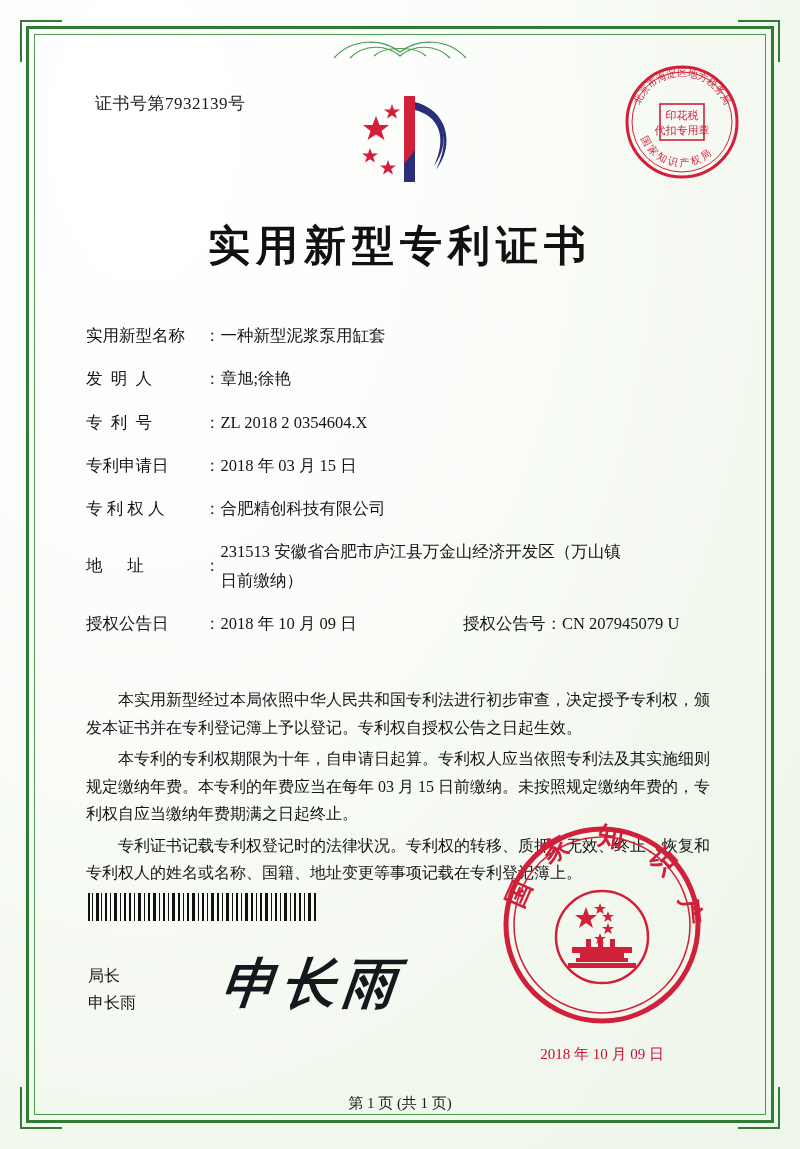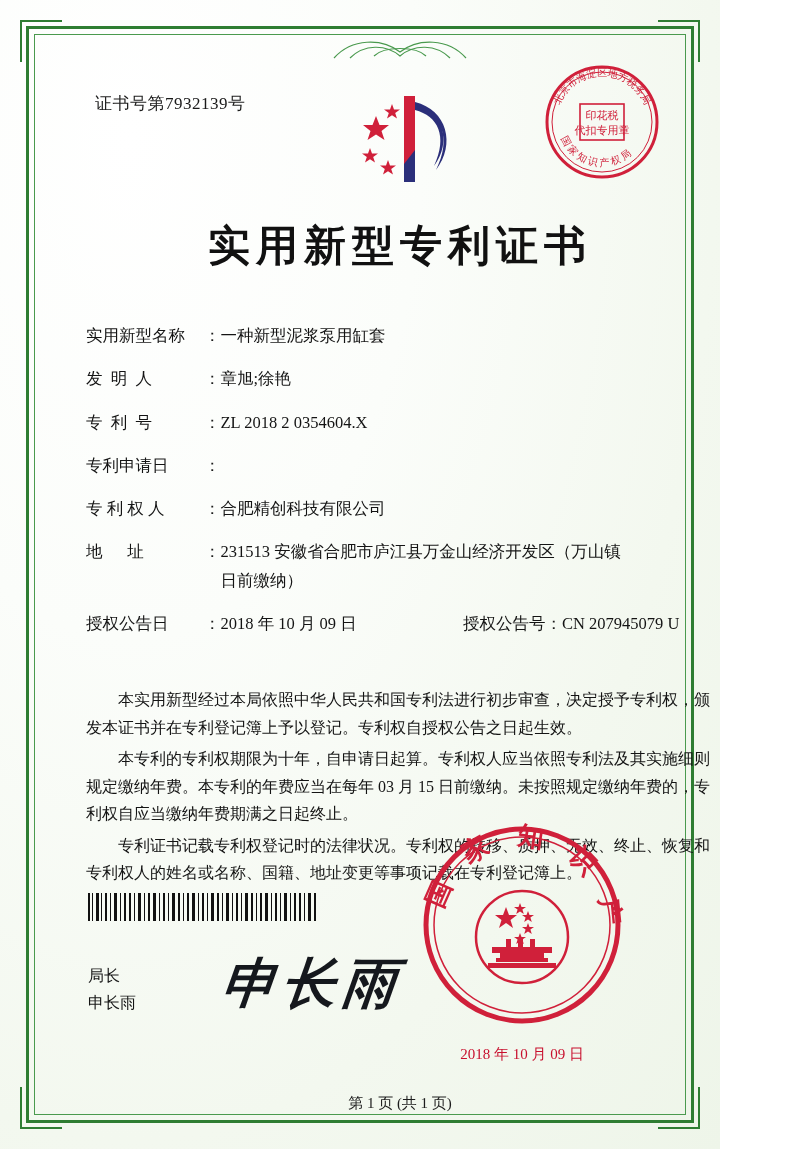--- a/index.html
+++ b/index.html
@@ -10,21 +10,21 @@
   body {
     width: 800px;
     height: 1149px;
     font-family: "Liberation Serif", "DejaVu Serif", serif;
     color: #1c1c1c;
     overflow: hidden;
   }
 
   #certificate {
     position: relative;
-    width: 720px;
+    width: 800px;
     height: 1149px;
     background:
       radial-gradient(ellipse at 18% 12%, #ffffff 0%, #fbfdfa 35%, #f3f8ef 70%, #eef5e9 100%),
       linear-gradient(135deg, #fcfefb 0%, #f2f8ed 55%, #eaf3e3 100%);
     box-sizing: border-box;
     text-decoration: underline;
   }
 
   
   .border-outer {
@@ -114,21 +114,21 @@
   .fields {
     position: absolute;
     left: 86px;
     top: 325px;
     width: 640px;
     font-size: 16.5px;
     line-height: 1.35;
   }
   .field-row {
     display: flex;
-    align-items: flex-start;
+    align-items: center;
     margin-bottom: 21px;
   }
   .field-label {
     width: 118px;
     flex: 0 0 118px;
     color: #141414;
     white-space: pre;
   }
   .field-colon {
     flex: 0 0 12px;
@@ -317,20 +317,21 @@
 
     <div class="field-row">
       <span class="field-label">专  利  号</span>
       <span class="field-colon">：</span>
       <span class="field-value">ZL 2018 2 0354604.X</span>
     </div>
 
     <div class="field-row">
       <span class="field-label">专利申请日</span>
       <span class="field-colon">：</span>
+      <span class="field-value">2018 年 03 月 15 日</span>
     </div>
 
     <div class="field-row">
       <span class="field-label">专 利 权 人</span>
       <span class="field-colon">：</span>
       <span class="field-value">合肥精创科技有限公司</span>
     </div>
 
     <div class="field-row">
       <span class="field-label">地      址</span>

